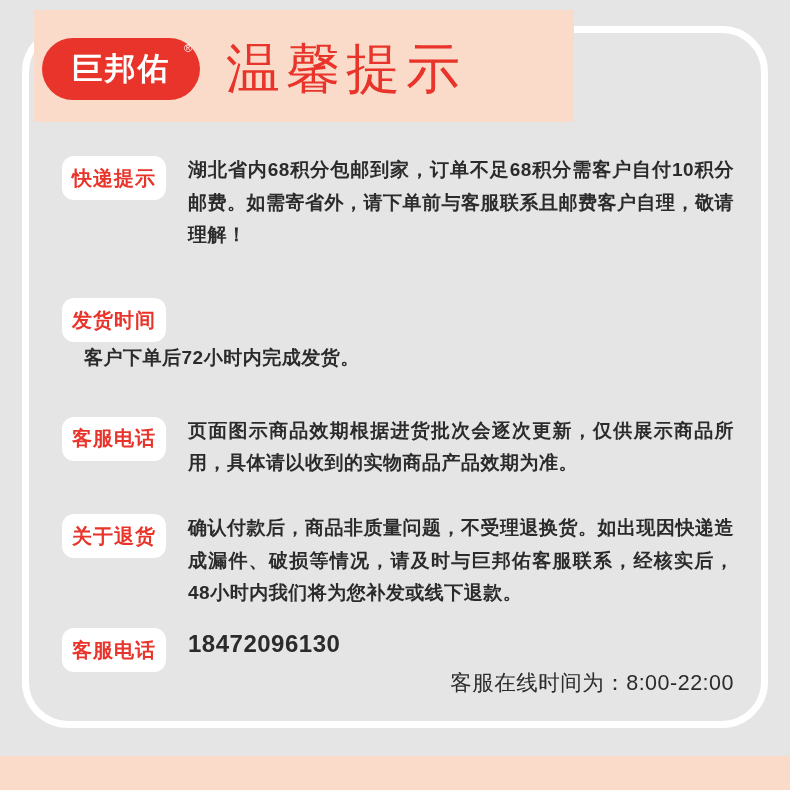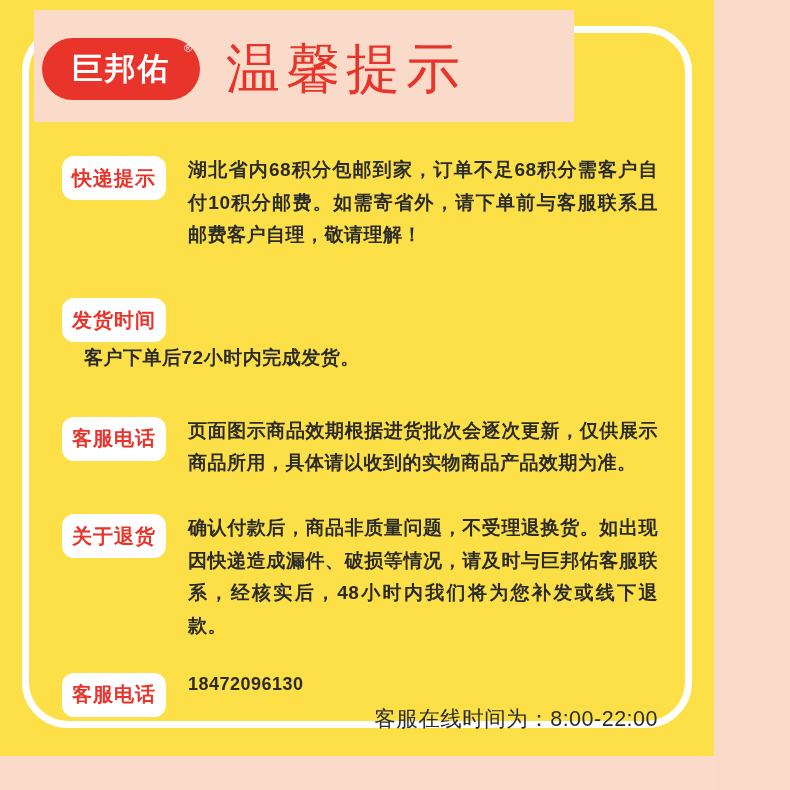--- a/index.html
+++ b/index.html
@@ -8,23 +8,23 @@
   }
   body {
     width: 790px;
     height: 790px;
     font-family: "Liberation Sans", sans-serif;
     background: #f9d9c8;
     overflow: hidden;
   }
   .poster {
     position: relative;
-    width: 714px;
+    width: 790px;
     height: 790px;
-    background: #fde047;
+    background: #e5e5e5;
     box-sizing: border-box;
   }
   
   .frame {
     position: absolute;
     left: 22px;
     top: 26px;
     right: 22px;
     bottom: 62px;
     border: 7px solid #ffffff;
@@ -125,38 +125,38 @@
     line-height: 1.72;
     letter-spacing: 0.5px;
     text-align: justify;
   }
   .phone-block {
     flex: 1 1 auto;
     margin-left: 22px;
   }
   .phone-number {
     color: #2b2b2b;
-    font-size: 18px;
+    font-size: 24px;
     font-weight: bold;
     line-height: 1.5;
     letter-spacing: 0.5px;
   }
   .phone-hours {
     color: #2b2b2b;
     font-size: 21.5px;
     font-weight: normal;
     line-height: 1.6;
     letter-spacing: 0.5px;
     margin-top: 4px;
     text-align: right;
   }
   .s-express { margin-top: 6px; margin-bottom: 44px; }
   .s-ship { margin-bottom: 40px; flex-direction: column; }
   .s-date { margin-bottom: 32px; }
-  .s-return { margin-bottom: 28px; }
+  .s-return { margin-bottom: 16px; }
 </style>
 </head>
 <body>
 
 <div class="poster">
 
   <div class="frame"></div>
   <div class="frame-mask"></div>
 
   <div class="header">

